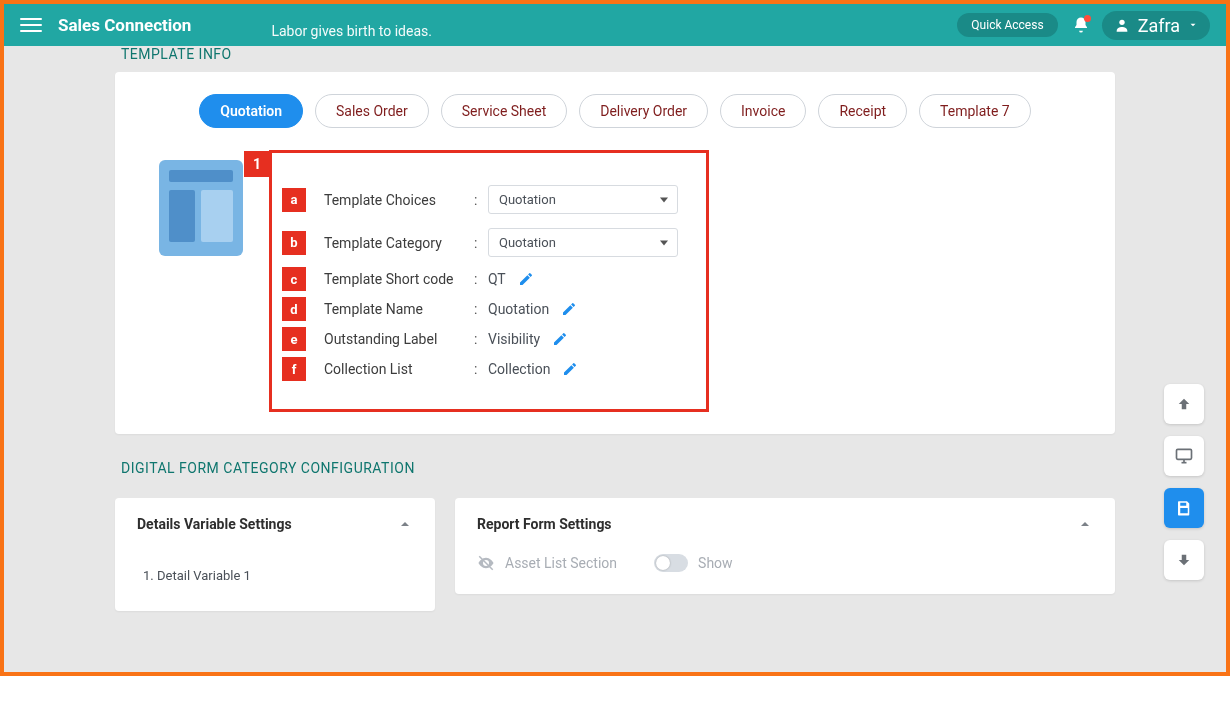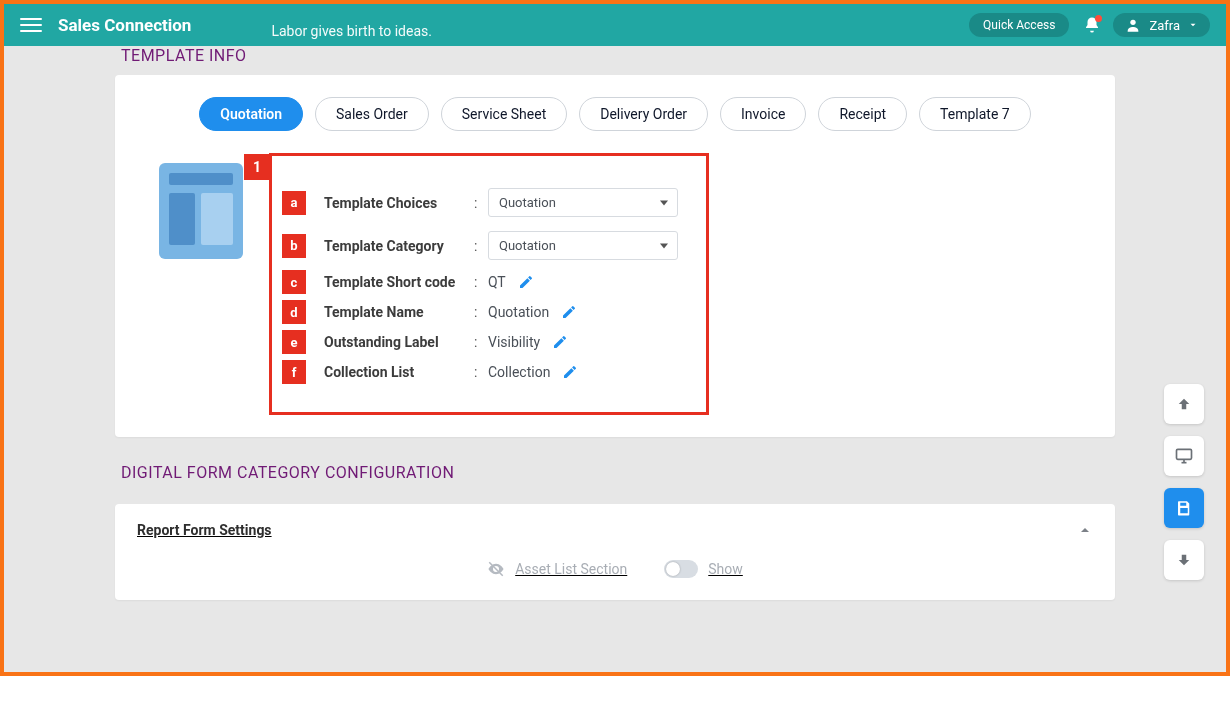--- a/index.html
+++ b/index.html
@@ -24,70 +24,70 @@
   .hamburger{width:22px;height:22px;cursor:pointer;display:flex;flex-direction:column;justify-content:center;gap:4px;margin-right:16px;}
   .hamburger span{display:block;height:2px;background:#fff;border-radius:1px;}
   .brand{font-weight:700;font-size:17px;margin-right:80px;white-space:nowrap;}
   .tagline{font-size:14px;opacity:.95;margin-top:12px;}
   .topbar-spacer{flex:1;}
   .quick{background:var(--teal-dark);color:#fff;border-radius:14px;padding:5px 14px;font-size:12px;margin-right:14px;cursor:pointer;}
   .bell{position:relative;margin-right:12px;cursor:pointer;}
   .bell svg{display:block;}
   .bell .dot{position:absolute;top:-1px;right:-1px;width:7px;height:7px;background:#ff4c3b;border-radius:50%;}
   .user{display:flex;align-items:center;background:var(--teal-dark);border-radius:16px;padding:4px 12px;gap:8px;cursor:pointer;}
-  .user .uname{font-size:13px;}
+  .user .uname{font-size:18px;}
   .user svg{display:block;}
 
   
   .page{position:absolute;top:42px;left:0;right:0;bottom:0;overflow:auto;}
   .page-inner{max-width:1000px;margin:0 auto;padding:0 0 40px 0;}
   h1.page-title{font-size:24px;font-weight:700;color:#2e2e2e;text-align:center;margin:22px 0 30px 0;}
-  .section-label{font-size:16px;letter-spacing:.5px;color:#701a75;margin:0 0 10px 6px;}
+  .section-label{font-size:14px;letter-spacing:.5px;color:#0f766e;margin:0 0 10px 6px;}
 
   .card{background:var(--card);border-radius:4px;box-shadow:0 1px 2px rgba(0,0,0,.05);padding:22px 26px;position:relative;}
 
   
   .pills{display:flex;justify-content:center;gap:12px;flex-wrap:wrap;margin-bottom:22px;}
-  .pill{border:1px solid var(--pill-border);background:#fff;color:#0f172a;border-radius:20px;padding:8px 20px;font-size:14px;cursor:pointer;white-space:nowrap;}
+  .pill{border:1px solid var(--pill-border);background:#fff;color:#7f1d1d;border-radius:20px;padding:8px 20px;font-size:14px;cursor:pointer;white-space:nowrap;}
   .pill.active{background:var(--blue);color:#fff;border-color:var(--blue);font-weight:600;}
 
   
   .template-body{display:flex;gap:26px;align-items:flex-start;}
   .doc-icon{width:84px;height:96px;background:#79b5e4;border-radius:6px;position:relative;flex-shrink:0;margin-top:10px;margin-left:18px;}
   .doc-icon::before{content:"";position:absolute;top:10px;left:10px;right:10px;height:12px;background:#4f8fc9;border-radius:2px;}
   .doc-icon .col1{position:absolute;top:30px;left:10px;width:26px;height:52px;background:#4f8fc9;border-radius:2px;}
   .doc-icon .col2{position:absolute;top:30px;left:42px;right:10px;height:52px;background:#a8d0f0;border-radius:2px;}
 
   .annot-box{position:relative;border:3px solid var(--red);padding:18px 20px 18px 52px;width:440px;}
   .annot-num{position:absolute;top:-2px;left:-28px;width:26px;height:26px;background:var(--red);color:#fff;display:flex;align-items:center;justify-content:center;font-size:14px;font-weight:700;}
 
   .form-row{display:flex;align-items:center;margin:14px 0;font-size:14px;color:var(--text);position:relative;}
   .form-row:first-child{margin-top:2px;}
   .form-row .letter{position:absolute;left:-42px;width:24px;height:24px;background:var(--red);color:#fff;display:flex;align-items:center;justify-content:center;font-size:13px;font-weight:700;}
-  .form-row .lbl{width:150px;font-weight:700;}
+  .form-row .lbl{width:150px;font-weight:400;}
   .form-row .colon{width:14px;color:#555;}
   .form-row .val{color:#4a5058;}
   .form-row .select{border:1px solid var(--border);border-radius:3px;padding:6px 26px 6px 10px;width:190px;position:relative;color:#4a5058;font-size:13px;background:#fff;}
   .form-row .select::after{content:"";position:absolute;right:9px;top:50%;border-left:4px solid transparent;border-right:4px solid transparent;border-top:5px solid #555;transform:translateY(-50%);}
   .edit-icon{margin-left:12px;cursor:pointer;}
   .edit-icon svg{display:block;}
 
   
   .two-col{display:flex;gap:20px;margin-top:22px;}
   .col-left{flex:0 0 320px;}
-  .col-right{flex:1;text-decoration:underline;}
+  .col-right{flex:1;}
   .panel{background:var(--card);border-radius:4px;box-shadow:0 1px 2px rgba(0,0,0,.05);}
   .panel-head{display:flex;align-items:center;justify-content:space-between;padding:18px 22px;font-size:14px;font-weight:700;color:#2e2e2e;cursor:pointer;}
   .panel-head svg{display:block;}
   .panel-body{padding:4px 22px 22px 22px;font-size:13px;color:#4a5058;}
   .panel-body ol{margin:8px 0 0 0;padding-left:20px;}
   .panel-body li{padding:6px 0;}
 
   .muted-label{color:#b5bac1;font-size:13px;margin:8px 0 10px 0;}
-  .toggle-row{display:flex;align-items:center;justify-content:center;color:#a8adb4;font-size:14px;gap:37px;}
+  .toggle-row{display:flex;align-items:center;justify-content:flex-start;color:#a8adb4;font-size:14px;gap:37px;}
   .toggle-row .left{display:flex;align-items:center;gap:10px;}
   .toggle{width:34px;height:18px;background:#d8dde3;border-radius:10px;position:relative;}
   .toggle::after{content:"";position:absolute;left:2px;top:2px;width:14px;height:14px;background:#fff;border-radius:50%;box-shadow:0 0 2px rgba(0,0,0,.3);}
 
   
   .float-col{position:absolute;right:22px;top:380px;display:flex;flex-direction:column;gap:12px;}
   .fab{width:40px;height:40px;background:#fff;border-radius:6px;box-shadow:0 1px 3px rgba(0,0,0,.15);display:flex;align-items:center;justify-content:center;cursor:pointer;}
   .fab.primary{background:var(--blue);}
   .fab svg{display:block;}
 </style>
@@ -207,20 +207,35 @@
                     </svg>
                   </span>
                 </div>
               </div>
           </div>
         </div>
 
         <div class="section-label" style="margin-top:26px;">DIGITAL FORM CATEGORY CONFIGURATION</div>
 
         <div class="two-col">
+          <div class="col-left">
+            <div class="panel">
+              <div class="panel-head">
+                <span>Details Variable Settings</span>
+                <svg width="16" height="16" viewBox="0 0 24 24" fill="#7c8188">
+                    <path d="M6 15l6-6 6 6z"></path>
+                  </svg>
+              </div>
+              <div class="panel-body">
+                <ol>
+                  <li>Detail Variable 1</li>
+                </ol>
+              </div>
+            </div>
+          </div>
 
           <div class="col-right">
             <div class="panel">
               <div class="panel-head">
                 <span>Report Form Settings</span>
                 <svg width="16" height="16" viewBox="0 0 24 24" fill="#7c8188">
                     <path d="M6 15l6-6 6 6z"></path>
                   </svg>
               </div>
               <div class="panel-body">

